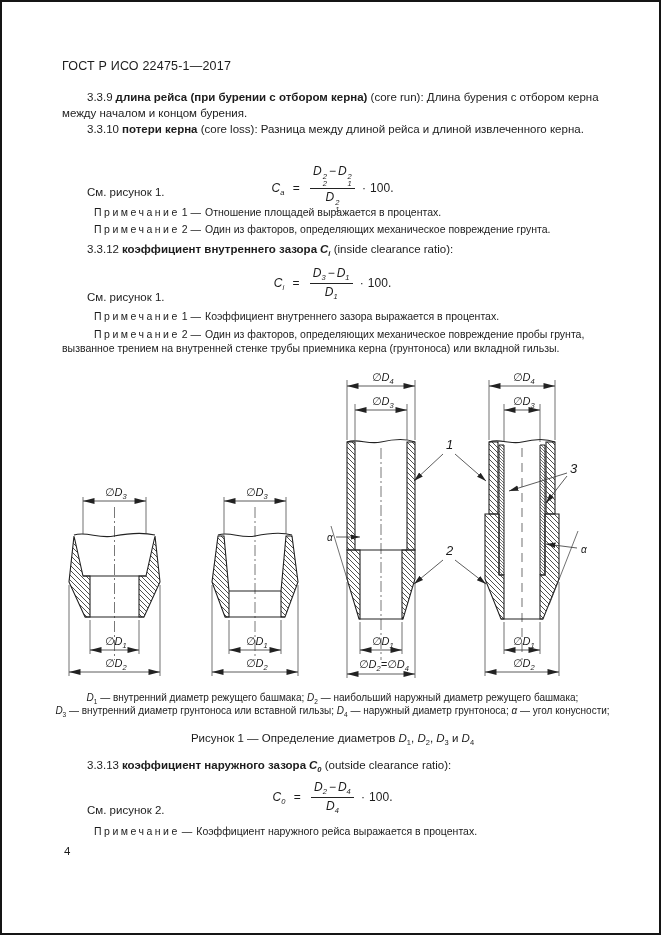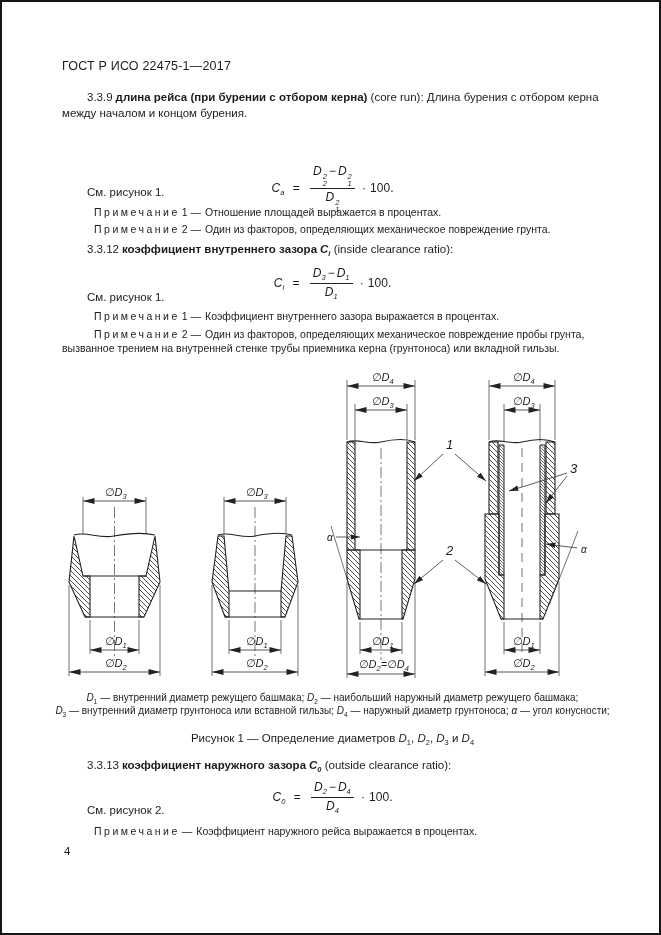--- a/index.html
+++ b/index.html
@@ -53,20 +53,21 @@
 </style>
 </head>
 <body>
 
 <div class="page">
 
   <div class="hdr">ГОСТ Р ИСО 22475-1—2017</div>
 
   <div class="txt ind" style="top:87px"><span>3.3.9</span><b>длина рейса (при бурении с отбором керна)</b><span> (core run): Длина бурения с отбором керна между началом и концом бурения.</span></div>
 
+  <div class="txt ind" style="top:119px"><span>3.3.10</span><b>потери керна</b><span> (core loss): Разница между длиной рейса и длиной извлеченного керна.</span></div>
 
 
   <div class="formula" style="top:162px">
     <span class="v">C</span><sub>a</sub>
     <span class="eq">=</span>
     <span class="frac"><span class="num"><span class="v">D</span><span class="supsub">
             <span>2</span>
             <span>2</span>
           </span><span class="op">−</span><span class="v">D</span><span class="supsub">
             <span>2</span>

